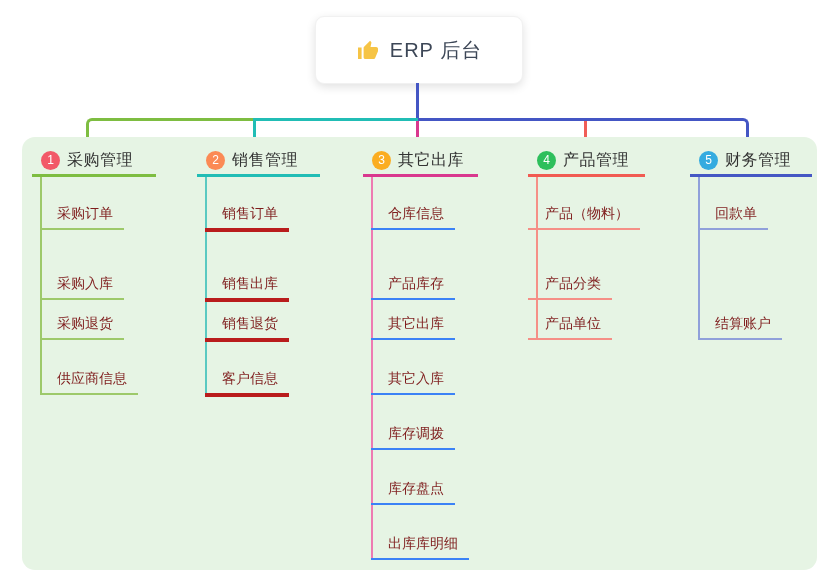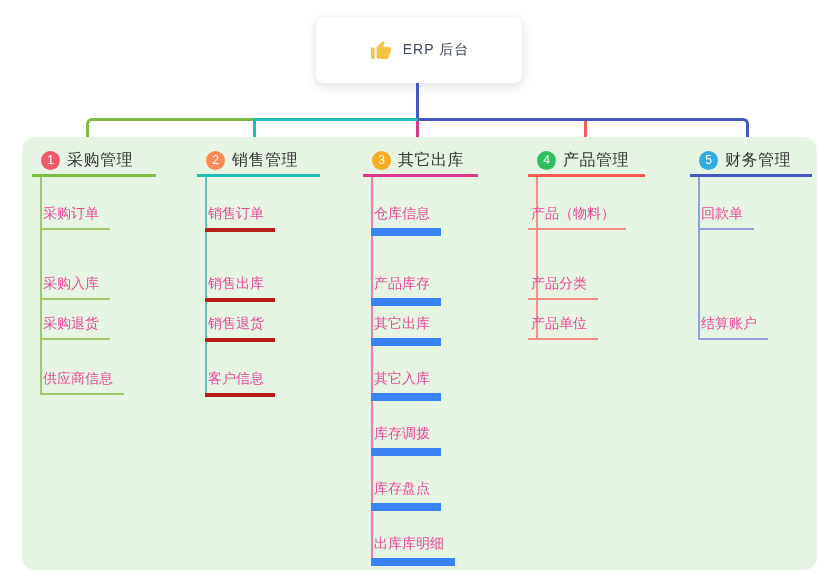--- a/index.html
+++ b/index.html
@@ -3,21 +3,21 @@
 <meta charset="utf-8">
 <style>
   html,body{margin:0;padding:0;background:#ffffff;}
   body{font-family:"Liberation Sans","DejaVu Sans",sans-serif;}
   .canvas{position:relative;width:839px;height:588px;background:#ffffff;overflow:hidden;}
 
   
   .root-node{position:absolute;left:315px;top:16px;width:208px;height:68px;background:#ffffff;
     border:1px solid #f1f1f1;border-radius:9px;box-shadow:0 3px 10px rgba(0,0,0,.12);
     display:flex;align-items:center;justify-content:center;gap:10px;box-sizing:border-box;cursor:pointer;}
-  .root-node .label{font-size:14px;color:#3d4757;font-weight:500;letter-spacing:1px;}
+  .root-node .label{font-size:20px;color:#3d4757;font-weight:500;letter-spacing:1px;}
   .root-node svg{display:block;}
 
   
   .line{position:absolute;}
   .v-root{left:416px;top:83px;width:3px;height:37px;background:#4456c4;}
   .elbow-left{left:86px;top:118px;width:167px;height:26px;box-sizing:border-box;
     border-left:3px solid #7ebd41;border-top:3px solid #7ebd41;border-top-left-radius:6px;}
   .seg-teal{left:253px;top:118px;width:165px;height:26px;box-sizing:border-box;
     border-left:3px solid #21bdb5;border-top:3px solid #21bdb5;}
   .elbow-right{left:418px;top:118px;width:331px;height:26px;box-sizing:border-box;
@@ -44,25 +44,25 @@
 
   
   .stem{position:absolute;top:177px;width:2px;}
   .stem1{left:40px;height:218px;background:#9dc96a;}
   .stem2{left:205px;height:218px;background:#5ac9c1;}
   .stem3{left:371px;height:383px;background:#ee7bb2;}
   .stem4{left:536px;height:163px;background:#f58f86;}
   .stem5{left:698px;height:163px;background:#90a0da;}
 
   
-  .node{position:absolute;height:30px;line-height:30px;font-size:14px;color:#ec4899;
-    padding:0 11px 0 3px;width:fit-content;white-space:nowrap;box-sizing:content-box;cursor:pointer;}
+  .node{position:absolute;height:30px;line-height:30px;font-size:14px;color:#7f1d1d;
+    padding:0 11px 0 17px;width:fit-content;white-space:nowrap;box-sizing:content-box;cursor:pointer;}
   .c1{border-bottom:2px solid #9dc96a;}
   .c2{border-bottom:4px solid #b91c1c;}
-  .c3{border-bottom:8px solid #3b82f6;}
+  .c3{border-bottom:2px solid #3b82f6;}
   .c4{border-bottom:2px solid #f58f86;}
   .c5{border-bottom:2px solid #90a0da;}
   .x1{left:40px;} .x2{left:205px;} .x3{left:371px;} .x4{left:528px;} .x5{left:698px;}
   .r0{top:198px;} .r1{top:253px;margin-top:15px;} .r2{top:308px;} .r3{top:363px;}
   .r4{top:418px;} .r5{top:473px;} .r6{top:528px;}
 </style>
 </head>
 <body>
 
 <div class="canvas">

